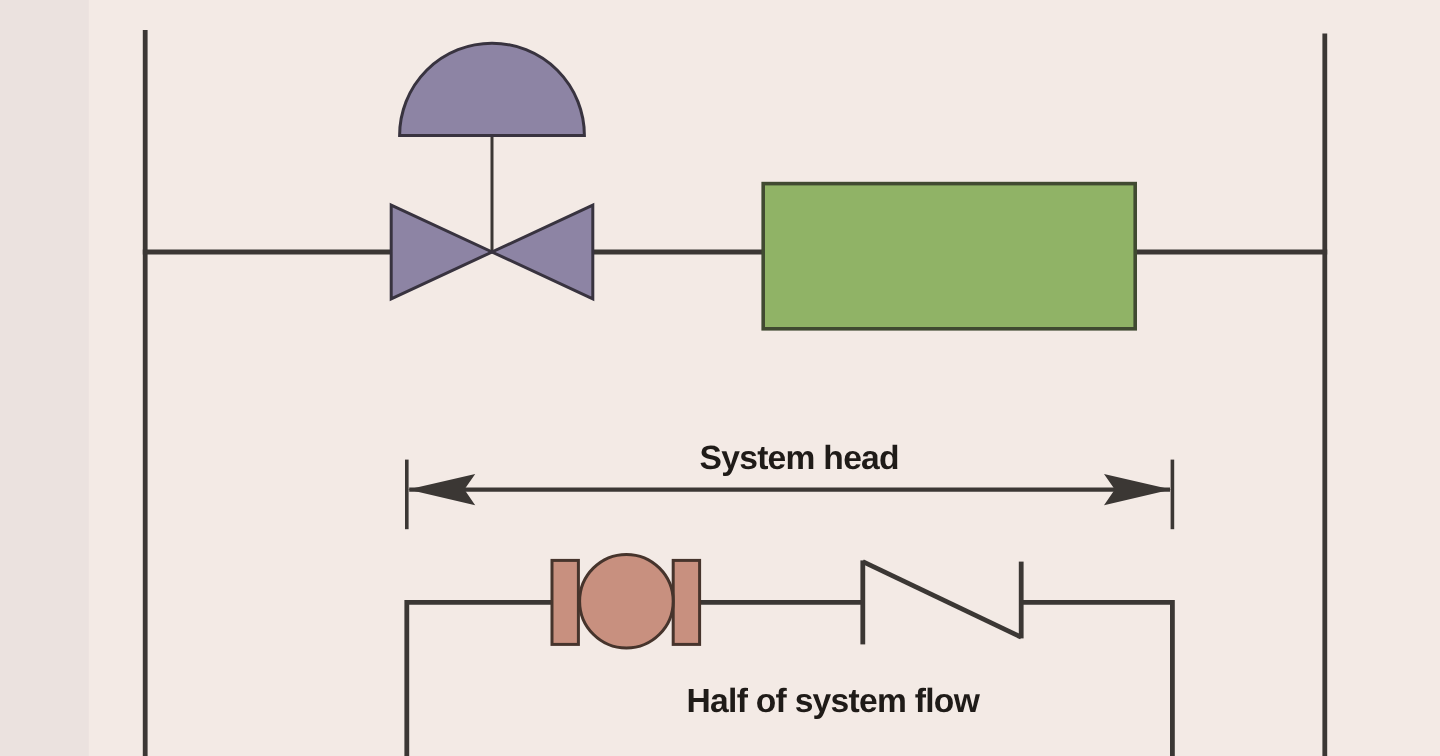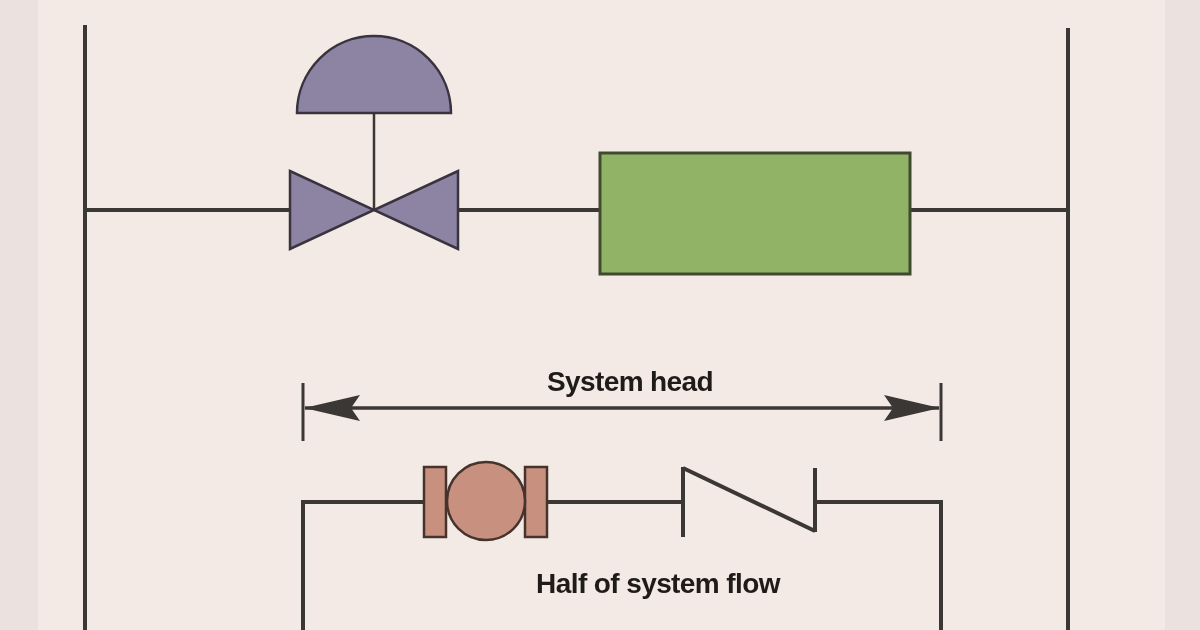--- a/index.html
+++ b/index.html
@@ -8,20 +8,21 @@
     width: 1200px;
     height: 630px;
     overflow: hidden;
     background: var(--page-bg, #ebe2df);
     font-family: "Liberation Sans", sans-serif;
   }
   .stage {
     position: relative;
     width: 954px;
     height: 630px;
+    padding-left: 36px;
   }
   svg { display: block; }
   .canvas-bg { fill: var(--canvas-bg, #f3eae5); }
   .pipe {
     stroke: var(--line, #3b3734);
     stroke-width: 4;
     fill: none;
     stroke-linecap: butt;
   }
   .pipe-thin {

